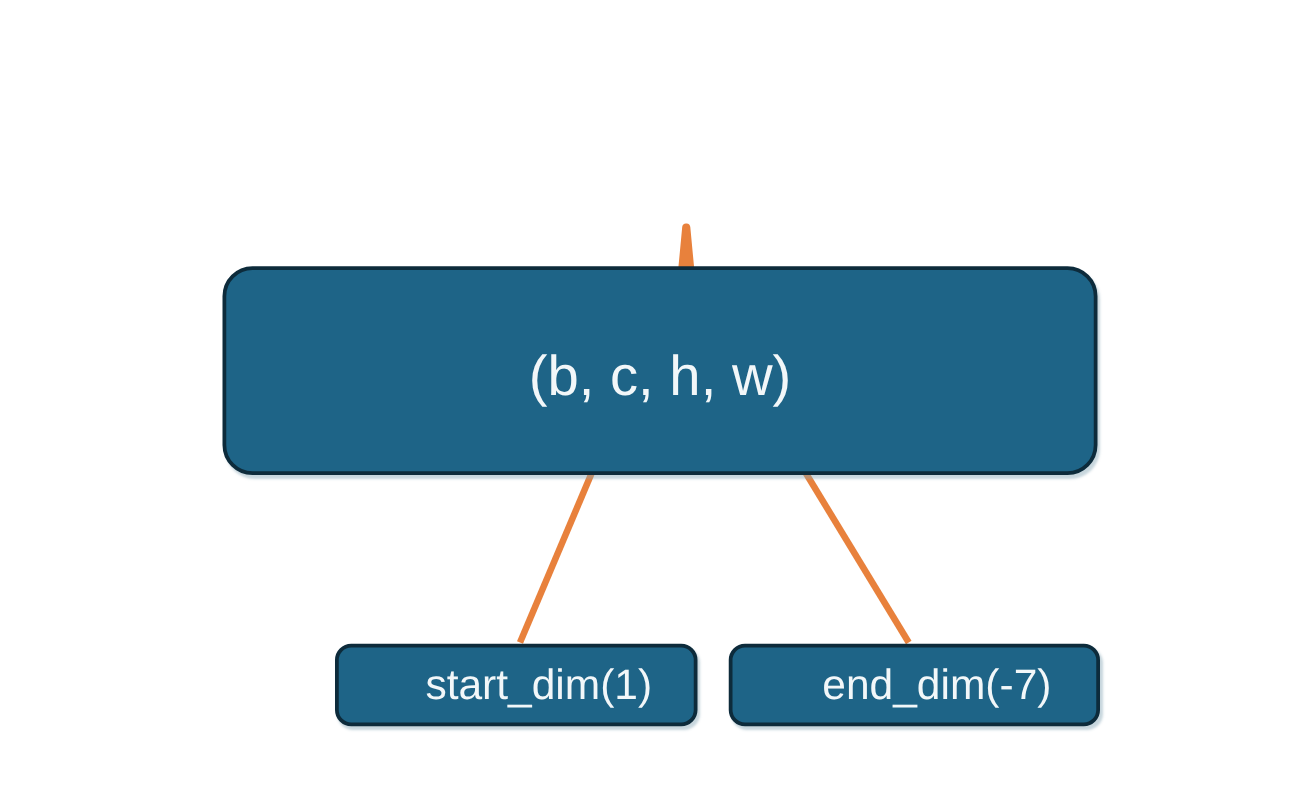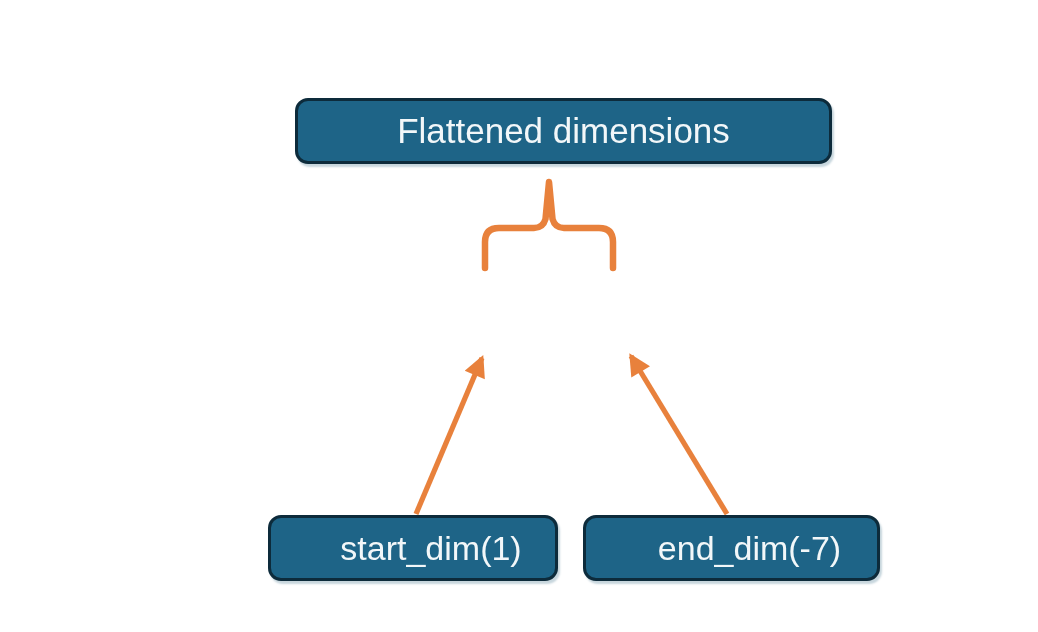--- a/index.html
+++ b/index.html
@@ -85,24 +85,24 @@
       </marker>
     </defs>
 
     <path class="connector-stroke" d="M 485 268 L 485 242 Q 485 228 499 228 L 534 228 Q 543 228 545.5 219 L 549 182 L 552.5 219 Q 555 228 564 228 L 599 228 Q 613 228 613 242 L 613 268"></path>
 
     <path class="arrow-line" d="M 416 514 L 482 358" marker-end="url(#arrowhead)"></path>
 
     <path class="arrow-line" d="M 727 514 L 631 356" marker-end="url(#arrowhead)"></path>
   </svg>
 
-  <div class="node node-top">
-    <span class="label">Flattened dimensions</span>
+
+  <div class="node node-big">
+    <span class="label">(b, c, h, w)</span>
   </div>
-
 
   <div class="node node-small node-start">
     <span class="label">start_dim(1)</span>
   </div>
 
   <div class="node node-small node-end">
     <span class="label">end_dim(-7)</span>
   </div>
 
 </div>

